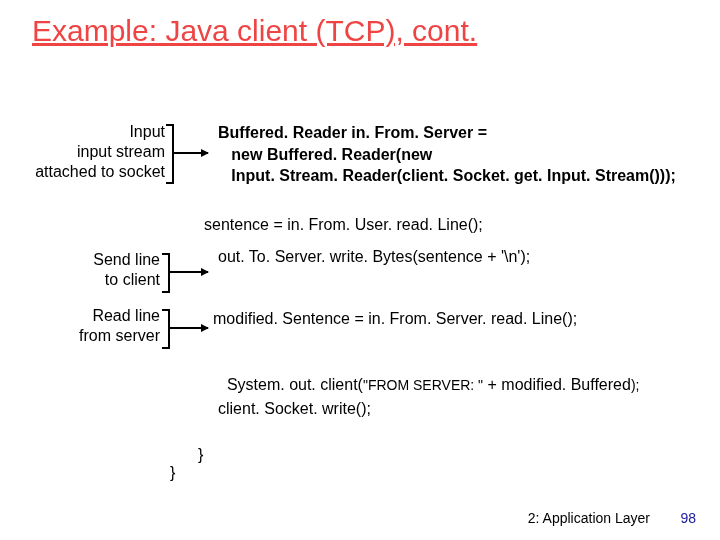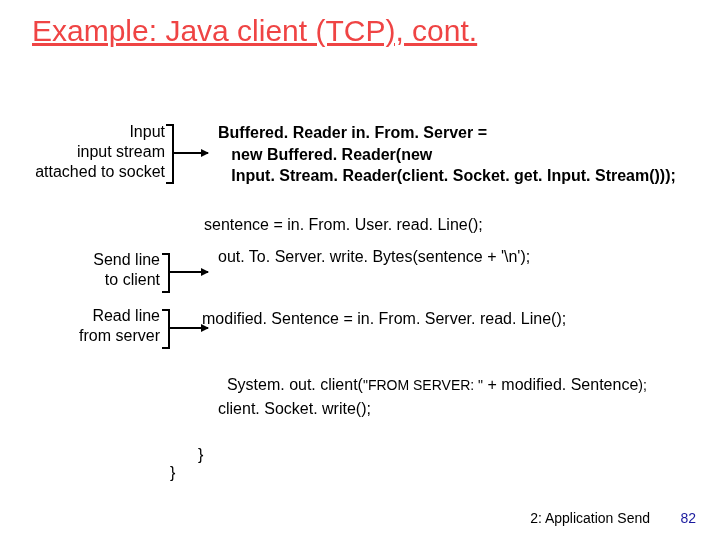--- a/index.html
+++ b/index.html
@@ -95,25 +95,25 @@
 <div class="rbracket" style="left:162px; top:253px; width:6px; height:36px;"></div>
 <div class="arrow-h" style="left:168px; top:271px; width:40px;"></div>
 
 <div class="code" style="left:218px; top:246px;">out. To. Server. write. Bytes(sentence + '\n');</div>
 
 <div class="label" style="left:60px; top:306px; width:100px; white-space:pre-line;">Read line
 from server</div>
 <div class="rbracket" style="left:162px; top:309px; width:6px; height:36px;"></div>
 <div class="arrow-h" style="left:168px; top:327px; width:40px;"></div>
 
-<div class="code" style="left:202px; top:308px;">modified. Sentence = in. From. Server. read. Line();</div>
+<div class="code" style="left:213px; top:308px;">modified. Sentence = in. From. Server. read. Line();</div>
 
 <div class="code" style="left:218px; top:352px;">
-  <span>System. out. client(</span><span class="quoted">"FROM SERVER: "</span><span> + modified. Sentence</span><span class="quoted">);</span>
+  <span>System. out. client(</span><span class="quoted">"FROM SERVER: "</span><span> + modified. Buffered</span><span class="quoted">);</span>
 </div>
 
 <div class="code" style="left:218px; top:398px;">client. Socket. write();</div>
 
 <div class="code" style="left:198px; top:444px;">}</div>
 <div class="code" style="left:170px; top:462px;">}</div>
 
-<div class="footer-l">2: Application Send</div>
-<div class="footer-r">82</div>
+<div class="footer-l">2: Application Layer</div>
+<div class="footer-r">98</div>
 
 </body></html>

